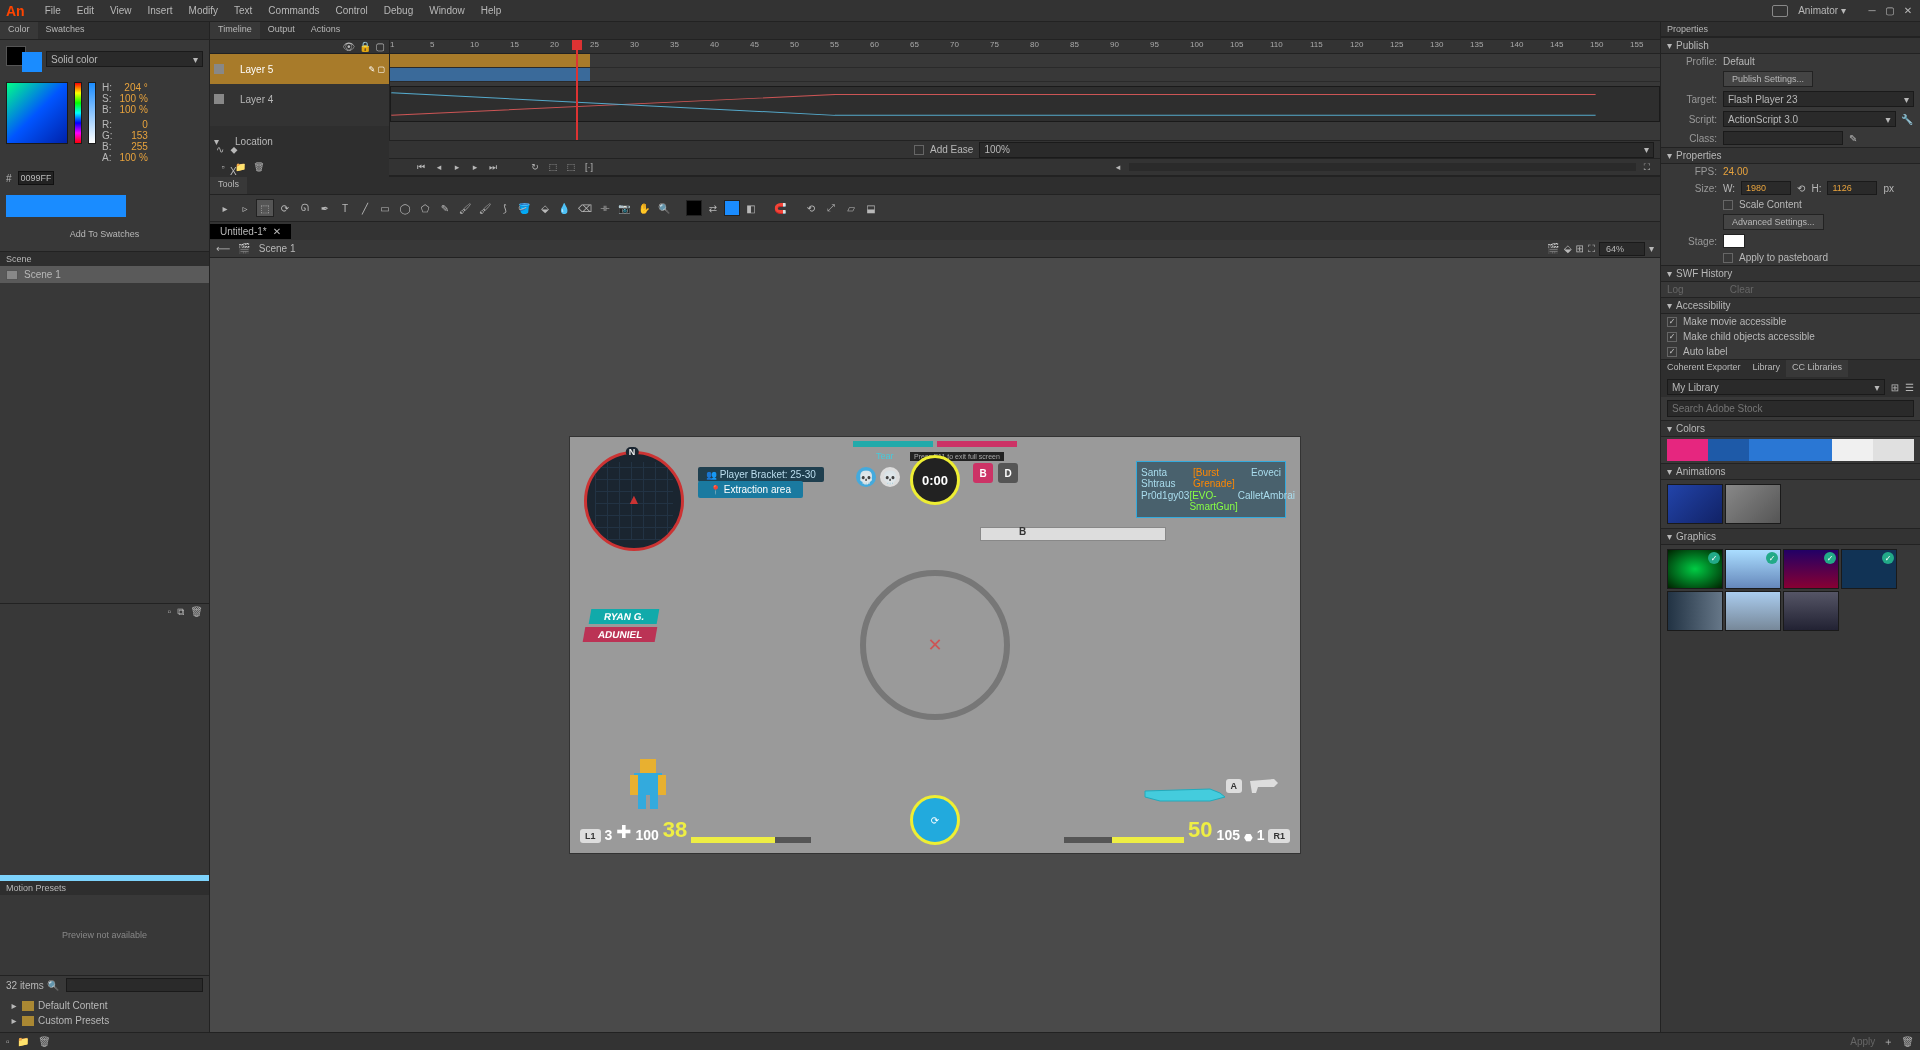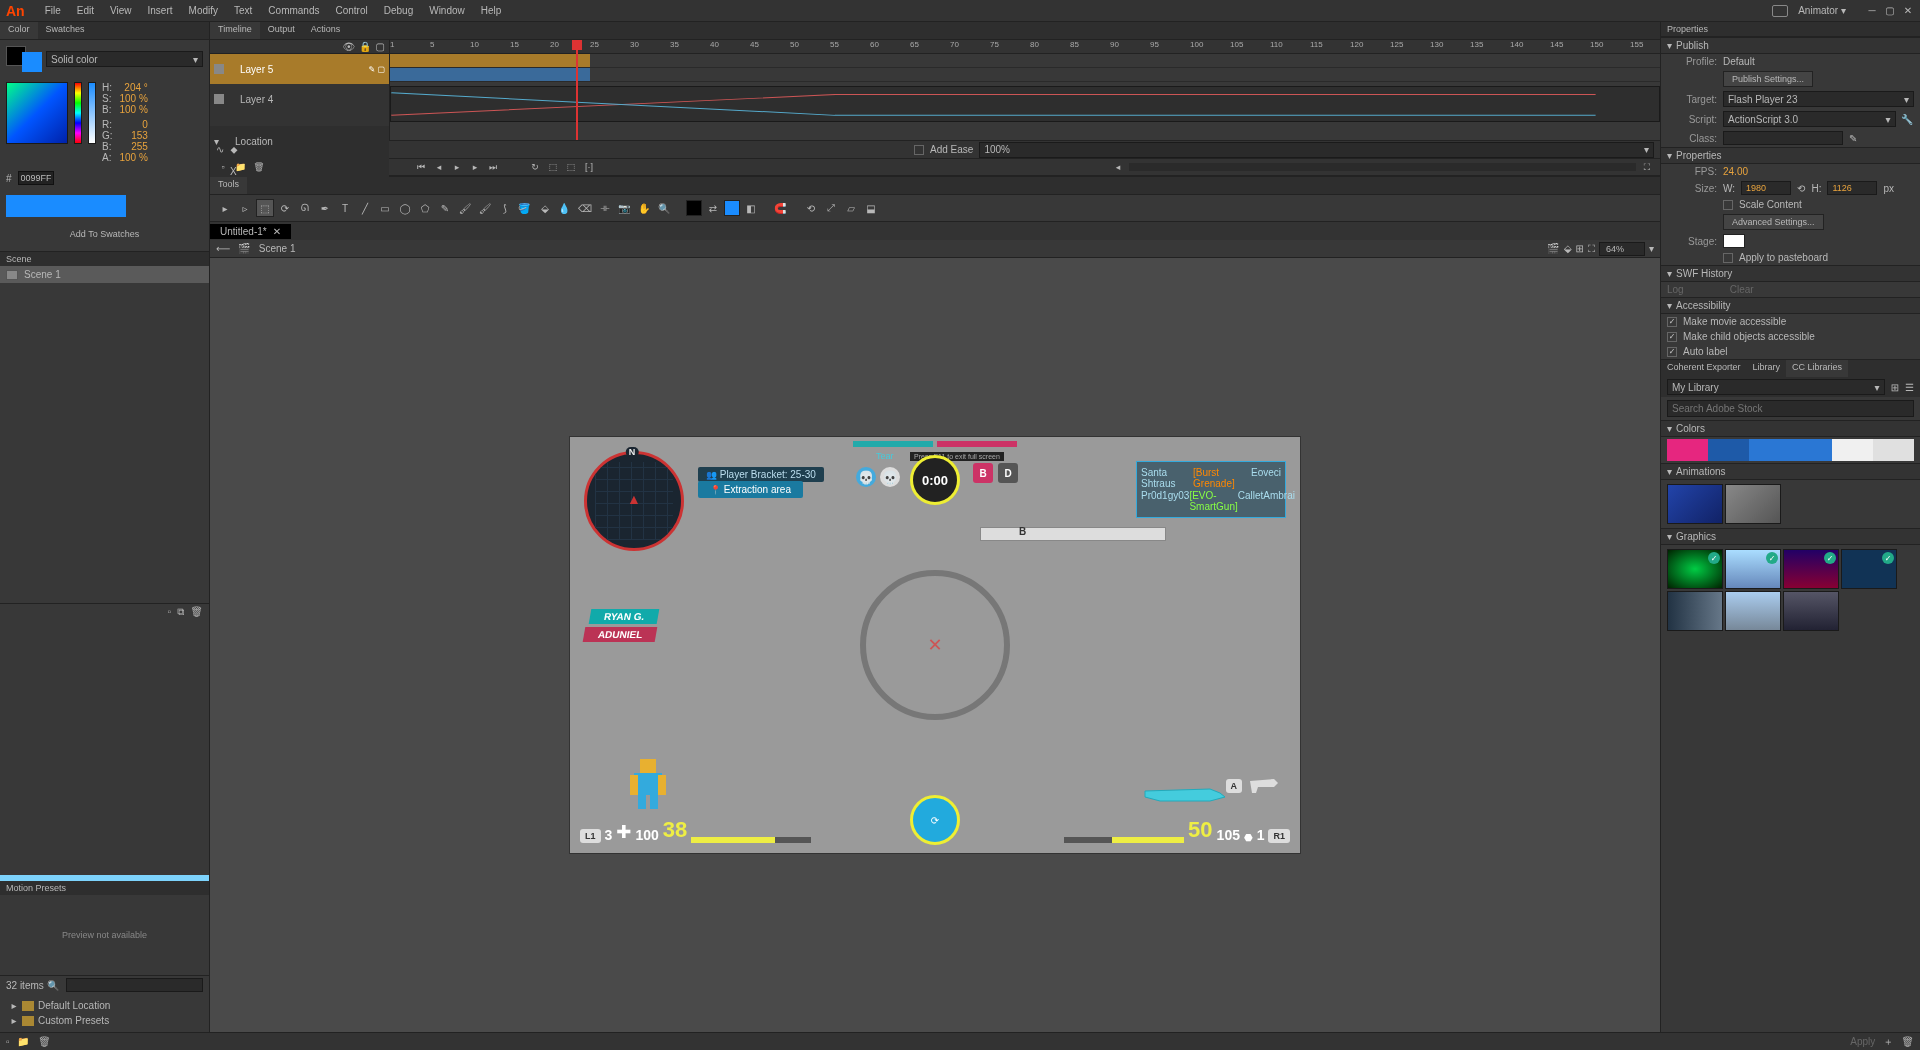--- a/index.html
+++ b/index.html
@@ -284,21 +284,21 @@
         <div class="presets-body">Preview not available</div>
         <div class="preset-footer">
           <span>32 items</span>
           <span style="margin-left:4px">🔍</span>
           <div class="preset-search"></div>
         </div>
         <div class="presets-tree">
           <div class="tree-item">
               <span class="tree-arrow">▸</span>
               <span class="folder-icon"></span>
-              <span>Default Location</span>
+              <span>Default Content</span>
             </div>
           <div class="tree-item">
               <span class="tree-arrow">▸</span>
               <span class="folder-icon"></span>
               <span>Custom Presets</span>
             </div>
         </div>
       </div>
     </div>
 

